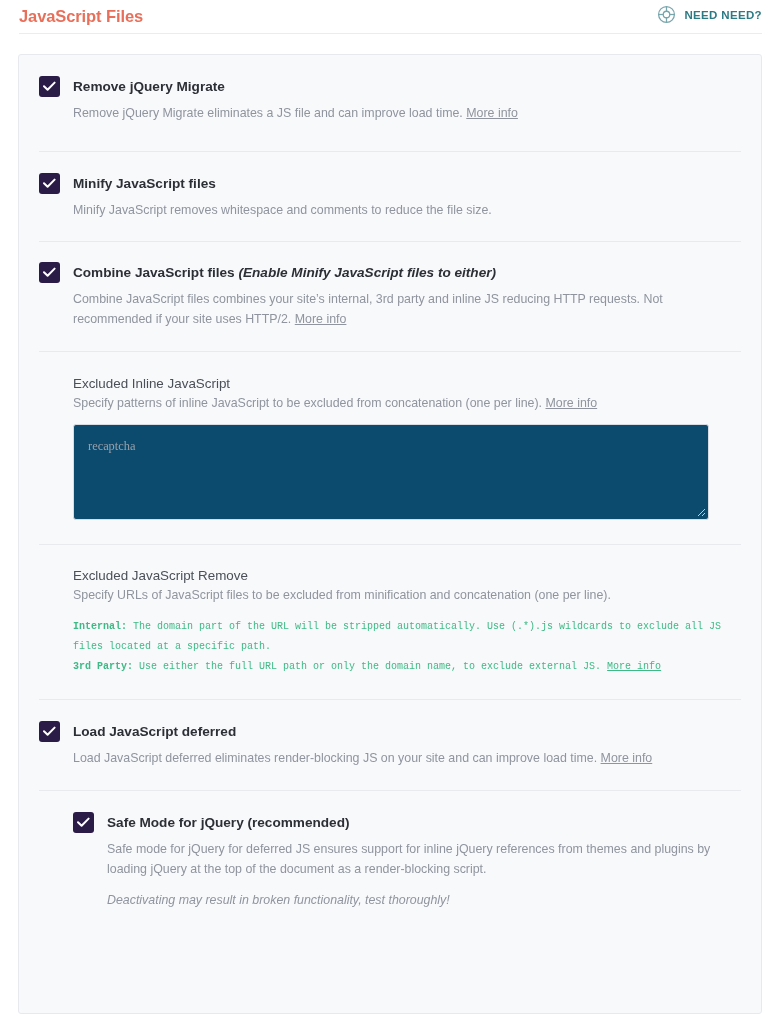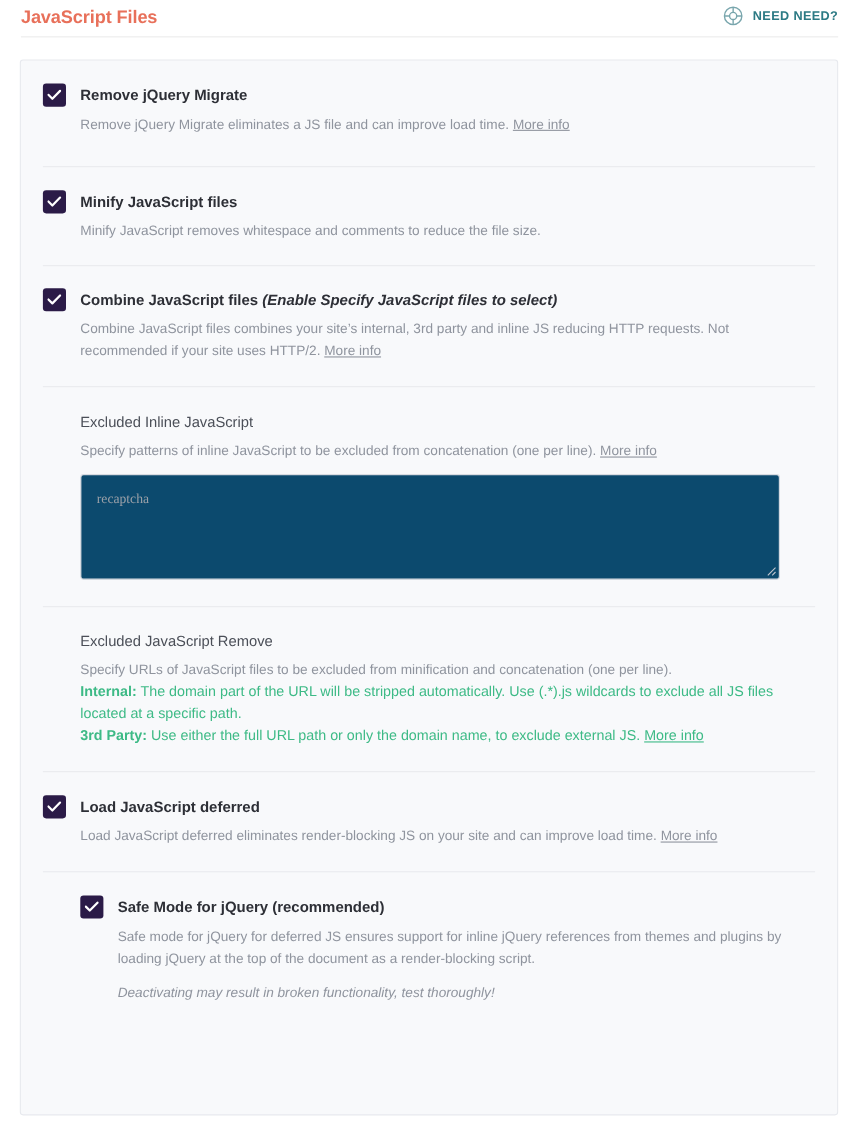--- a/index.html
+++ b/index.html
@@ -155,21 +155,20 @@
   
   .field-block { padding-left: 34px; padding-right: 14px; }
 
   .field-label {
     font-size: 13.4px;
     color: #4b4f58;
     line-height: 20px;
   }
 
   .field-desc {
-    margin-top: 7px;
     font-size: 12.4px;
     color: #8f949e;
     line-height: 19px;
   }
 
   .textarea {
     margin-top: 11px;
     width: 636px;
     height: 96px;
     background: #0c4a6e;
@@ -188,24 +187,26 @@
   .resize-grip {
     position: absolute;
     right: 2px;
     bottom: 2px;
     width: 12px;
     height: 12px;
     pointer-events: none;
   }
 
   .green-notes {
-    font-size: 13px;
+    margin-top: 12px;
+    font-size: 10px;
     color: #3dba86;
     line-height: 20px;
     max-width: 668px;
+    font-family: Liberation Mono, monospace;
   }
   .green-notes b { font-weight: bold; }
   .green-notes .more-info {
     color: #3dba86;
     text-decoration: underline;
   }
   .green-line { display: block; }
 
   
   .row.r-remove   { padding-top: 21px;  padding-bottom: 28px; }
@@ -277,21 +278,21 @@
       <div class="row r-combine">
         <div class="opt">
           <div class="cbox">
             <svg width="13" height="11" viewBox="0 0 13 11" fill="none" stroke="#ffffff" stroke-width="2" stroke-linecap="round" stroke-linejoin="round">
               <polyline points="1,5.2 4.6,8.8 11.6,1.6"></polyline>
             </svg>
           </div>
           <div class="opt-body">
             <div class="opt-title">
               <span>Combine JavaScript files</span>
-              <span class="hint">(Enable Specify JavaScript files to select)</span>
+              <span class="hint">(Enable Minify JavaScript files to either)</span>
             </div>
             <div class="opt-desc indent-wide">
               <span>Combine JavaScript files combines your site’s internal, 3rd party and inline JS reducing HTTP requests. Not recommended if your site uses HTTP/2.</span>
               <span class="more-info">More info</span>
             </div>
           </div>
         </div>
       </div>
 
       <div class="row r-inline">

